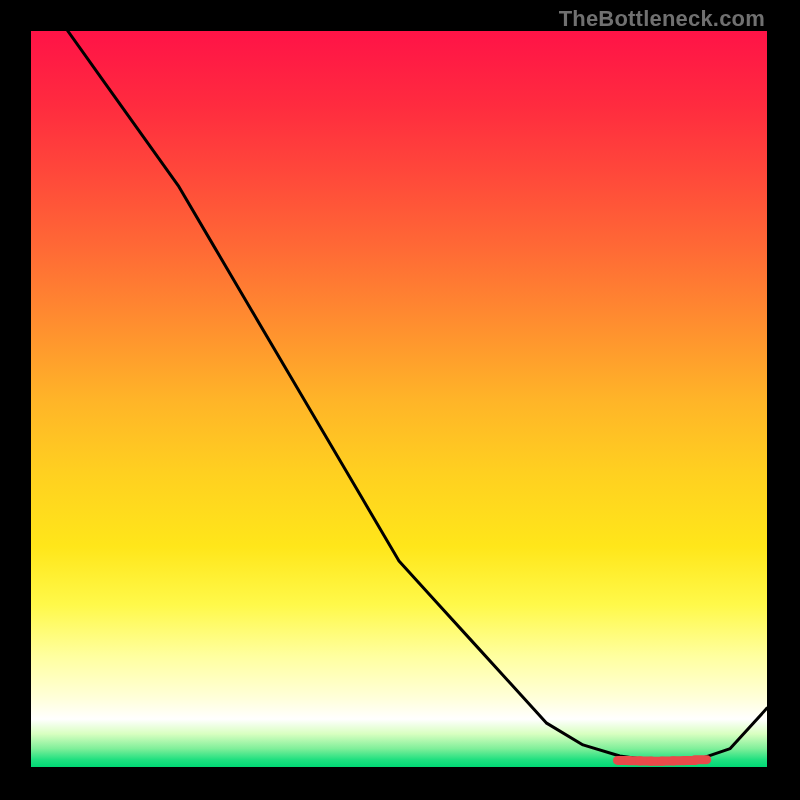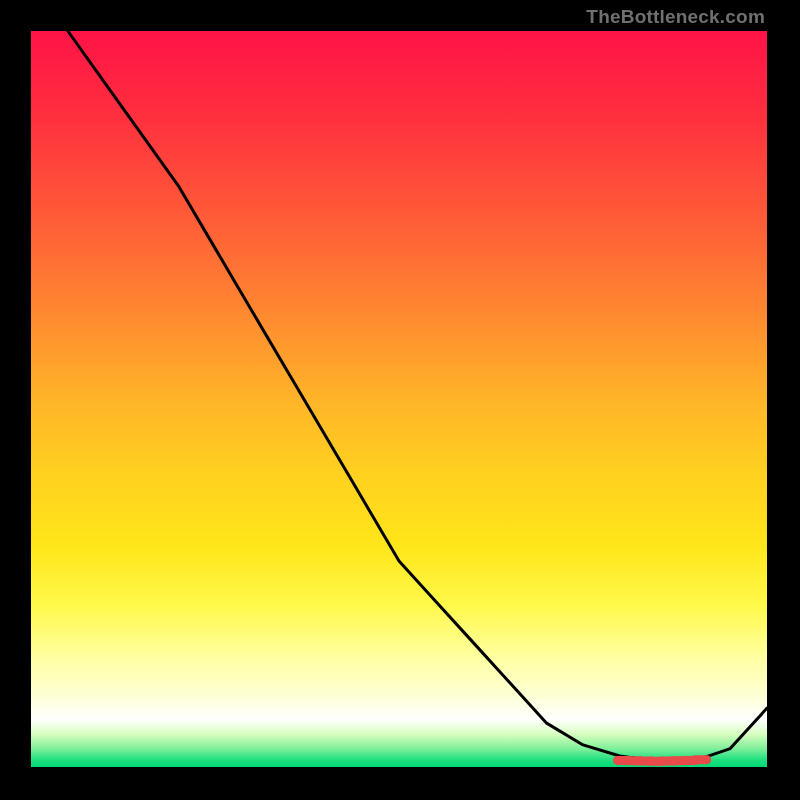--- a/index.html
+++ b/index.html
@@ -25,21 +25,21 @@
   .gradient-layer {
     position: absolute;
     left: 0; top: 0; width: 100%; height: 100%;
   }
 
   .watermark {
     position: absolute;
     top: 6px;
     right: 35px;
     color: #707070;
-    font-size: 19px;
+    font-size: 22px;
     font-weight: bold;
     font-family: Arial, sans-serif;
     letter-spacing: 0.2px;
   }
 
   svg.line-layer {
     position: absolute;
     left: 0; top: 0;
   }
 </style>

